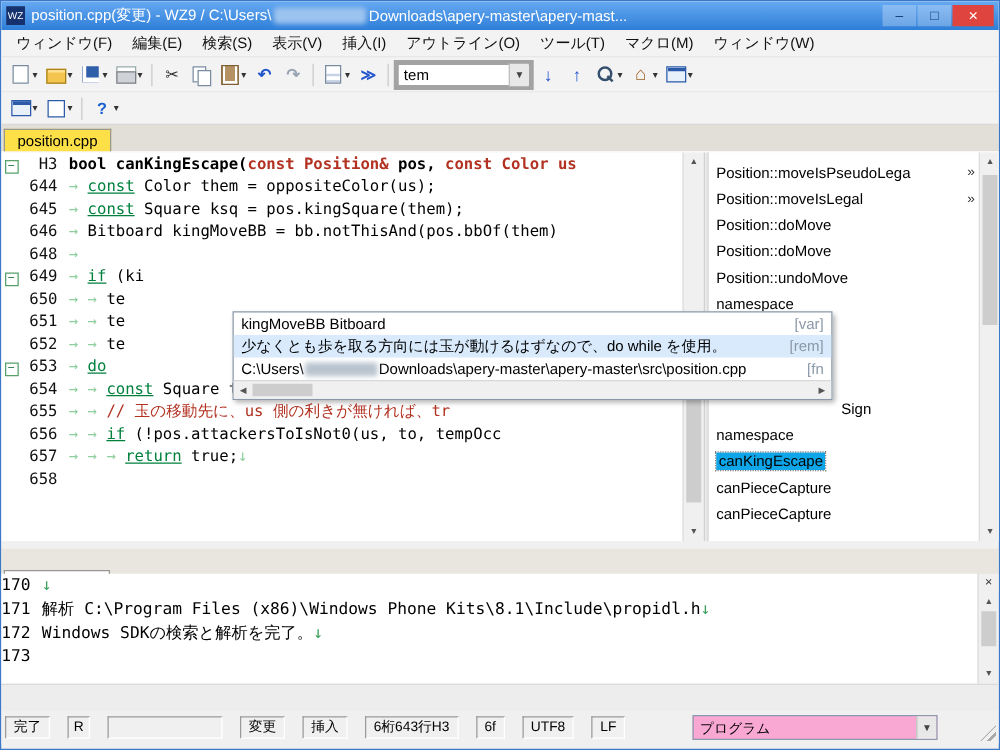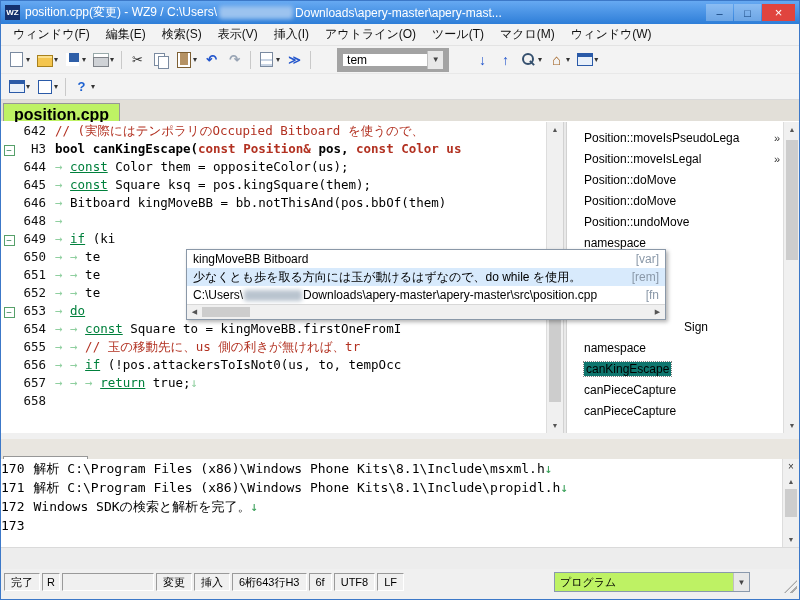--- a/index.html
+++ b/index.html
@@ -5,21 +5,21 @@
   * { margin:0; padding:0; box-sizing:border-box; }
   body { background:#888; font-family:"Liberation Sans", sans-serif; }
   #app { position:relative; width:800px; height:600px; background:#f0f0f0;
          border:1px solid #3c78c8; overflow:hidden; }
 
   
   .titlebar { position:absolute; top:0; left:0; right:0; height:23px;
     background:linear-gradient(#66a9f2,#2e7ed8); display:flex; align-items:center;
     padding:0 4px; color:#fff; font-size:12px; white-space:nowrap; }
   .win-icon { width:15px; height:15px; background:#15316e; color:#fff; font-size:8px;
-    font-weight:bold; display:flex; align-items:center; justify-content:center;
+    font-weight:normal; display:flex; align-items:center; justify-content:center;
     margin-right:5px; flex:0 0 15px; }
   .redact-title { display:inline-block; width:74px; height:13px; margin:0 2px;
     background:#9cc3ef; border-radius:3px; filter:blur(2px); vertical-align:middle; }
   .title-controls { margin-left:auto; display:flex; }
   .ctrl { width:27px; height:17px; display:flex; align-items:center; justify-content:center;
     font-size:11px; color:#fff; margin-left:1px; }
   .ctrl.min, .ctrl.max { background:rgba(255,255,255,.28); color:#0d3a73; }
   .ctrl.close { background:#e0443e; width:33px; font-size:13px; }
 
   
@@ -60,30 +60,30 @@
   .i-find::before { content:""; width:8px; height:8px; border:2px solid #35506e; border-radius:50%;
     position:absolute; left:2px; top:1px; }
   .i-find::after { content:""; width:6px; height:2px; background:#35506e; position:absolute;
     left:9px; top:10px; transform:rotate(45deg); }
   .i-home { color:#a06020; font-size:15px; }
   .i-window::before { content:""; width:14px; height:11px; border:1px solid #2a5aa8;
     box-shadow:inset 0 3px 0 #2a5aa8; background:#e8f0fa; }
   .i-frame::before { content:""; width:12px; height:12px; border:1px solid #2a5aa8; background:#fff; }
   .i-help { color:#1a5fd0; font-weight:bold; font-size:13px; }
   .combo { display:inline-flex; align-items:center; width:112px; height:24px; background:#fff;
-    border:6px solid #a3a3a3; margin:0 22px; font-size:12px; }
+    border:4px solid #a3a3a3; margin:0 0; font-size:12px; }
   .combo-text { flex:1; padding-left:4px; color:#000; }
   .combo-btn { width:16px; height:18px; background:#e8e8e8; border-left:1px solid #c0c0c0;
     font-size:8px; display:flex; align-items:center; justify-content:center; color:#444; }
 
   
   .tabbar { position:absolute; top:99px; left:0; right:0; height:22px; background:#e2dfd8;
     display:flex; align-items:flex-end; padding-left:2px; border-bottom:1px solid #fff; }
-  .tab { background:#bef264; border:1px solid #979797; border-bottom:none; padding:2px 10px 3px;
-    font-size:16px; height:18px;font-weight:bold; }
+  .tab { background:#fde047; border:1px solid #979797; border-bottom:none; padding:2px 10px 3px;
+    font-size:12px; height:18px; }
 
   
   .main { position:absolute; top:121px; left:0; right:0; height:311px; background:#fff; }
   .editor { position:absolute; left:0; top:0; width:545px; height:311px; overflow:hidden;
     font-family:"DejaVu Sans Mono", monospace; font-size:12.5px; }
   .cl { display:flex; height:18px; line-height:18px; white-space:pre; }
   .fold-col { flex:0 0 16px; text-align:center; }
   .fold { display:inline-block; width:11px; height:11px; line-height:9px; border:1px solid #56a06a;
     color:#2e7d4f; font-size:9px; background:#fff; margin-top:3px; text-align:center; }
   .lnum { flex:0 0 38px; text-align:right; padding-right:9px; color:#111; }
@@ -101,23 +101,23 @@
   .sb-arr { height:15px; display:flex; align-items:center; justify-content:center;
     font-size:7px; color:#555; }
   .sb-arr.bottom { position:absolute; bottom:0; left:0; right:0; }
   .thumb { position:absolute; left:2px; right:2px; background:#cdcdcd; }
   .vsplit { position:absolute; left:562px; top:0; width:4px; height:311px; background:#e9e9e9;
     border-left:1px solid #d2d2d2; border-right:1px solid #d2d2d2; }
 
   
   .outline { position:absolute; left:566px; top:0; width:216px; height:311px; background:#fff;
     font-size:12px; overflow:hidden; }
-  .ol-row { position:absolute; left:11px; right:0; height:20px; padding-left:6px; display:flex;
+  .ol-row { position:absolute; left:0; right:0; height:20px; padding-left:6px; display:flex;
     align-items:center; white-space:nowrap; }
-  .ol-label.sel { background:#0f766e; outline:1px dotted #808080; padding:0 2px; }
+  .ol-label.sel { background:#0ea5e9; outline:1px dotted #808080; padding:0 2px; }
   .ol-more { position:absolute; right:3px; color:#333; font-size:11px; }
   .osb { position:absolute; left:782px; top:0; width:17px; height:311px; background:#f0f0f0;
     border-left:1px solid #ddd; }
 
   
   .tip { position:absolute; left:185px; top:248px; width:480px; background:#fff;
     border:1px solid #8a98a8; box-shadow:2px 2px 4px rgba(0,0,0,.3); font-size:12px; z-index:6; }
   .tip-row { height:18px; display:flex; align-items:center; padding:0 6px; white-space:nowrap;
     overflow:hidden; }
   .tip-row.rem { background:#d8eafc; }
@@ -144,27 +144,27 @@
   .sline .eol { color:#3aa05a; }
   .ssb { position:absolute; right:0; top:458px; width:17px; height:88px; background:#f0f0f0;
     border-left:1px solid #ddd; }
   .ssb .xbtn { height:15px; display:flex; align-items:center; justify-content:center;
     font-size:10px; color:#333; }
   .strip { position:absolute; top:546px; left:0; right:0; height:22px; background:#ededed;
     border-top:1px solid #dadada; }
 
   
   .statusbar { position:absolute; top:568px; left:0; right:0; height:26px; background:#f0f0f0;
-    display:flex; align-items:center; padding:0 3px; font-size:11px; gap:2px; }
+    display:flex; align-items:center; padding:0 3px; font-size:11px; gap:14px; }
   .sbox { border:1px solid; border-color:#9a9a9a #fff #fff #9a9a9a; background:#f0f0f0;
     height:18px; line-height:16px; padding:0 6px; text-align:center; white-space:nowrap; }
   .sbox.narrow { padding:0 4px; }
   .sbox.wide { width:92px; }
   .sb-flex { flex:1; }
-  .sb-combo { display:flex; align-items:center; width:196px; height:20px; background:#bef264;
+  .sb-combo { display:flex; align-items:center; width:196px; height:20px; background:#f9a8d4;
     border:1px solid #8a99ad; margin-right:46px; font-size:11px; }
   .sb-combo .combo-text { flex:1; padding-left:5px; }
   .grip { position:absolute; right:2px; bottom:2px; width:13px; height:13px;
     background:repeating-linear-gradient(135deg, transparent 0 3px, #aaa 3px 5px); 
     clip-path:polygon(100% 0, 100% 100%, 0 100%); }
 </style>
 </head>
 <body>
 
 <div id="app">
@@ -274,21 +274,20 @@
         <span class="drop">▾</span>
       </button>
     </div>
 
   <div class="tabbar">
     <span class="tab">position.cpp</span>
   </div>
 
   <div class="main">
     <div class="editor">
-        <div class="cl"><span class="fold-col"></span><span class="lnum">642</span><span class="ltext"><span class="sg-c">// (実際にはテンポラリのOccupied Bitboard を使うので、</span></span></div>
         <div class="cl"><span class="fold-col"><span class="fold">−</span></span><span class="lnum">H3</span><span class="ltext"><span class="sg-b">bool canKingEscape(</span><span class="sg-r">const Position&amp;</span><span class="sg-b"> pos, </span><span class="sg-r">const Color us</span></span></div>
         <div class="cl"><span class="fold-col"></span><span class="lnum">644</span><span class="ltext"><span class="sg-t">→ </span><span class="sg-k">const</span><span class="sg-n"> Color them = oppositeColor(us);</span></span></div>
         <div class="cl"><span class="fold-col"></span><span class="lnum">645</span><span class="ltext"><span class="sg-t">→ </span><span class="sg-k">const</span><span class="sg-n"> Square ksq = pos.kingSquare(them);</span></span></div>
         <div class="cl"><span class="fold-col"></span><span class="lnum">646</span><span class="ltext"><span class="sg-t">→ </span><span class="sg-n">Bitboard kingMoveBB = bb.notThisAnd(pos.bbOf(them)</span></span></div>
         <div class="cl"><span class="fold-col"></span><span class="lnum">648</span><span class="ltext"><span class="sg-t">→ </span></span></div>
         <div class="cl"><span class="fold-col"><span class="fold">−</span></span><span class="lnum">649</span><span class="ltext"><span class="sg-t">→ </span><span class="sg-k">if</span><span class="sg-n"> (ki</span></span></div>
         <div class="cl"><span class="fold-col"></span><span class="lnum">650</span><span class="ltext"><span class="sg-t">→ → </span><span class="sg-n">te</span></span></div>
         <div class="cl"><span class="fold-col"></span><span class="lnum">651</span><span class="ltext"><span class="sg-t">→ → </span><span class="sg-n">te</span></span></div>
         <div class="cl"><span class="fold-col"></span><span class="lnum">652</span><span class="ltext"><span class="sg-t">→ → </span><span class="sg-n">te</span></span></div>
         <div class="cl"><span class="fold-col"><span class="fold">−</span></span><span class="lnum">653</span><span class="ltext"><span class="sg-t">→ </span><span class="sg-k">do</span></span></div>
@@ -375,21 +374,21 @@
   </div>
 
   <div class="hsplit"></div>
   <div class="spanel-tabs">
     <span class="spanel-tab">
       <span>ステータス</span>
       <span class="x">×</span>
     </span>
   </div>
   <div class="spanel">
-      <div class="sline"><span class="num">170</span><span class="txt">解析 C:\Program Files (x86)\Windows Phone Kits\8.1\Include\msxml.h</span><span class="eol">↓</span></div>
+      <div class="sline"><span class="num">170</span><span class="eol">↓</span></div>
       <div class="sline"><span class="num">171</span><span class="txt">解析 C:\Program Files (x86)\Windows Phone Kits\8.1\Include\propidl.h</span><span class="eol">↓</span></div>
       <div class="sline"><span class="num">172</span><span class="txt">Windows SDKの検索と解析を完了。</span><span class="eol">↓</span></div>
       <div class="sline"><span class="num">173</span><span class="txt"></span></div>
     </div>
   <div class="ssb">
     <div class="xbtn">×</div>
     <div class="sb-arr">▲</div>
     <div class="thumb" style="top:30px; height:28px;"></div>
     <div class="sb-arr bottom">▼</div>
   </div>

